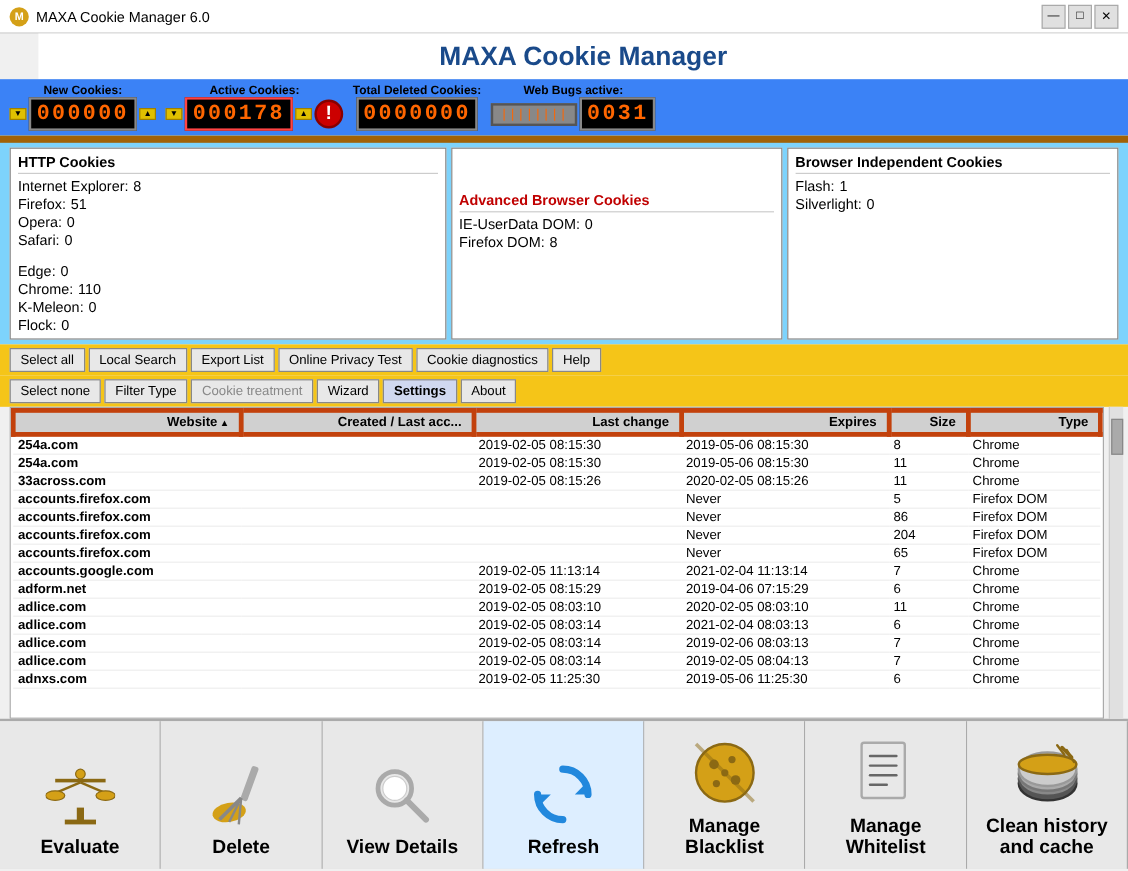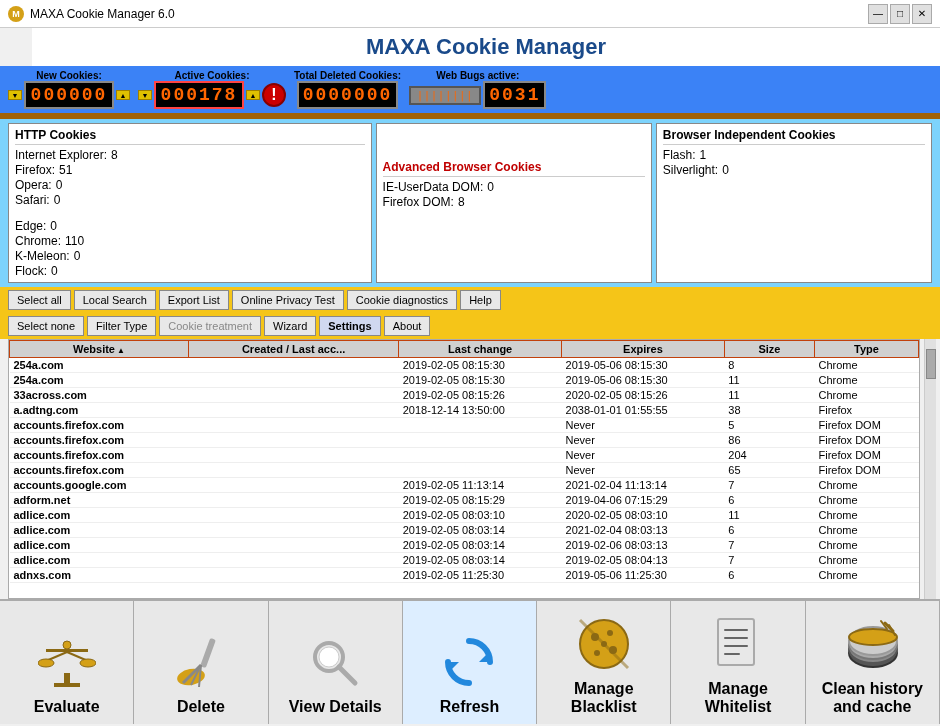--- a/index.html
+++ b/index.html
@@ -107,21 +107,21 @@
       flex: 1;
       overflow-y: auto;
       background: #fff;
       border: 1px solid #aaa;
       margin: 0 4px;
       height: 270px;
     }
     table { width: 100%; border-collapse: collapse; }
     thead tr { background: #d0d0d0; }
     thead th {
-      border: 1px solid #c2410c; padding: 2px 19px; text-align: center;
+      border: 4px solid #c2410c; padding: 2px 8px; text-align: right;
       font-weight: bold; font-size: 11px; cursor: pointer; white-space: nowrap;
     }
     tbody tr { border-bottom: 1px solid #eee; }
     tbody td { padding: 1px 4px; font-size: 11px; white-space: nowrap; }
     .sort-arrow { font-size: 8px; margin-left: 2px; }
 
     .bottom-toolbar {
       display: flex;
       background: #e0e0e0;
       border-top: 2px solid #aaa;
@@ -340,28 +340,20 @@
       <td>Chrome</td>
     </tr>
           <tr style="background: rgb(255, 255, 255);">
       <td style="font-weight:bold">33across.com</td>
       <td></td>
       <td>2019-02-05 08:15:26</td>
       <td>2020-02-05 08:15:26</td>
       <td>11</td>
       <td>Chrome</td>
     </tr>
-          <tr>
-      <td style="font-weight:bold">a.adtng.com</td>
-      <td></td>
-      <td>2018-12-14 13:50:00</td>
-      <td>2038-01-01 01:55:55</td>
-      <td>38</td>
-      <td>Firefox</td>
-    </tr>
           <tr style="background: rgb(255, 255, 255);">
       <td style="font-weight:bold">accounts.firefox.com</td>
       <td></td>
       <td></td>
       <td>Never</td>
       <td>5</td>
       <td>Firefox DOM</td>
     </tr>
           <tr>
       <td style="font-weight:bold">accounts.firefox.com</td>

